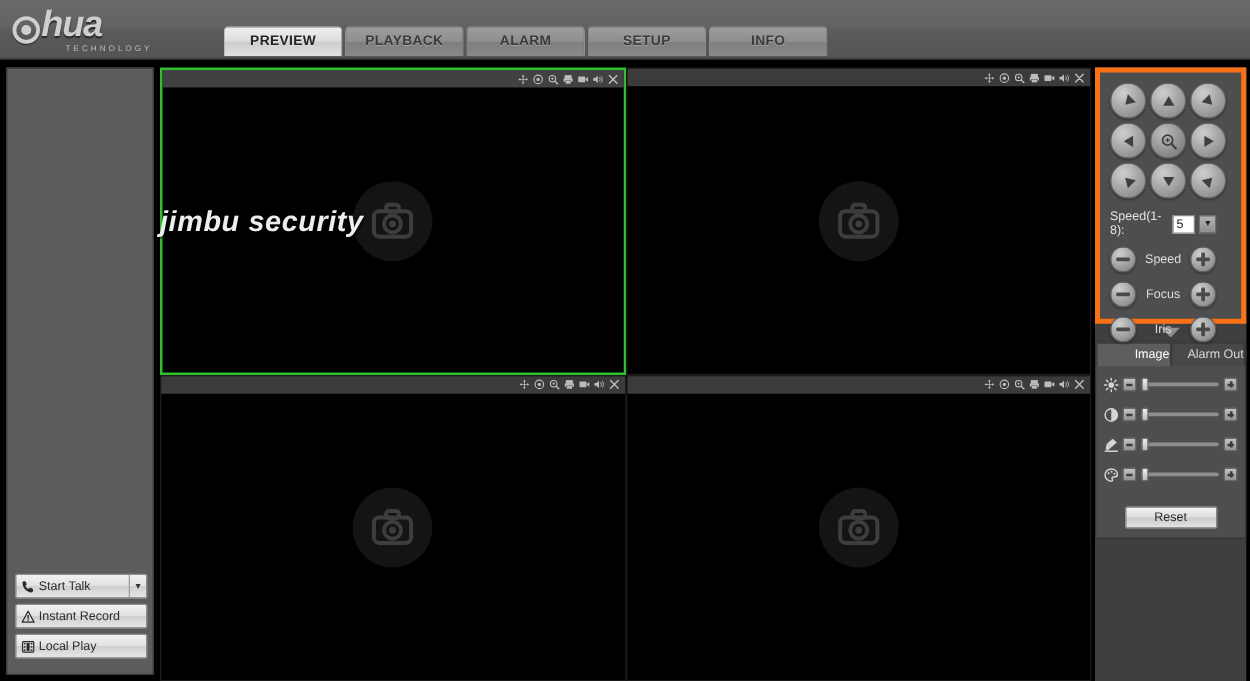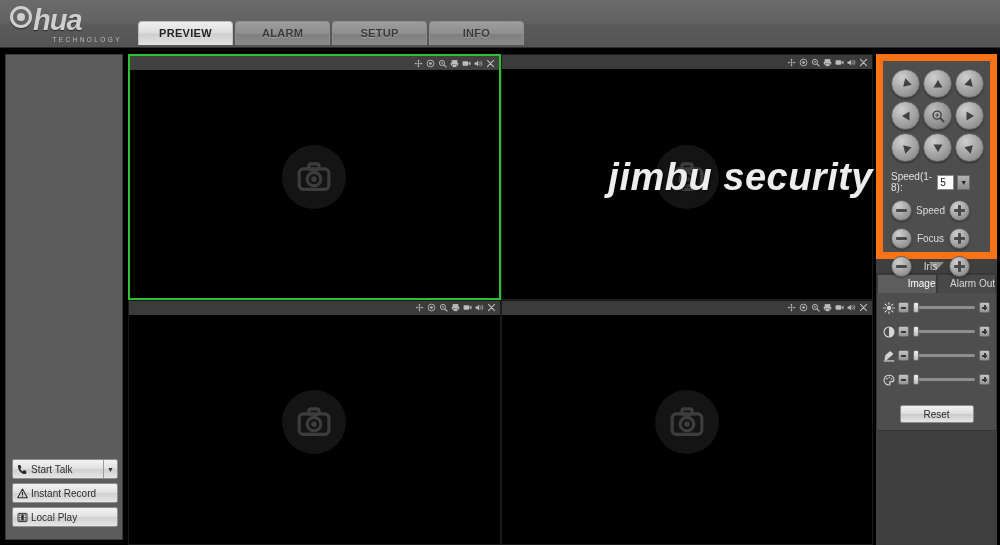--- a/index.html
+++ b/index.html
@@ -18,21 +18,21 @@
     border-bottom:1px solid #2e2e2e;
   }
   .logo {
     position:absolute; left:10px; top:4px; width:118px; height:40px;
     display:flex; flex-direction:column; justify-content:center;
   }
   .logo-word {
     font-size:29px; font-weight:bold; font-style:italic;
     color:#cfcfcf; letter-spacing:-1px; line-height:1;
     text-shadow:0 1px 1px rgba(0,0,0,.6);
-    display:flex; align-items:flex-start;
+    display:flex; align-items:flex-end;
   }
   .logo-a {
     display:inline-block; width:22px; height:22px; border-radius:50%;
     border:3px solid #cfcfcf; position:relative; margin-right:1px;
     box-shadow:0 1px 1px rgba(0,0,0,.5);
   }
   .logo-a:after{
     content:""; position:absolute; left:4px; top:4px; width:8px; height:8px;
     border-radius:50%; background:#cfcfcf;
   }
@@ -46,20 +46,21 @@
     font-size:11px; font-weight:bold; color:#3a3a3a; letter-spacing:.3px;
     border:1px solid #8e8e8e; border-bottom:none;
     border-radius:4px 4px 0 0;
     background:linear-gradient(to bottom,#9d9d9d 0%,#8e8e8e 50%,#7e7e7e 51%,#8a8a8a 100%);
     cursor:pointer; text-shadow:0 1px 0 rgba(255,255,255,.28);
   }
   .tab.active {
     color:#222;
     background:linear-gradient(to bottom,#f0f0f0 0%,#dcdcdc 48%,#cdcdcd 52%,#e2e2e2 100%);
     border-color:#bdbdbd;
+    margin-left:41px;
   }
 
   
   .sidebar {
     position:absolute; left:5px; top:54px; width:118px; height:486px;
     background:#5c5c5c; border:1px solid #3a3a3a;
   }
   .side-btns { position:absolute; left:6px; bottom:8px; width:106px; }
   .sbtn {
     display:flex; align-items:center; height:20px; margin-bottom:4px;
@@ -96,40 +97,40 @@
   .cam-holder {
     position:absolute; left:0; top:0; right:0; bottom:0;
     display:flex; align-items:center; justify-content:center;
   }
   .cam-circle {
     width:64px; height:64px; border-radius:50%;
     background:#141414; display:flex; align-items:center; justify-content:center;
   }
   .watermark {
     position:absolute; left:0; right:0; top:50%; transform:translateY(-50%);
-    text-align:right; pointer-events:none; z-index:5;
-    font-size:38px; font-weight:bold; font-style:italic;
+    text-align:left; pointer-events:none; z-index:5;
+    font-size:23px; font-weight:bold; font-style:italic;
     color:#ededed; letter-spacing:.5px;
     text-shadow:1px 1px 2px rgba(0,0,0,.9);
     font-family:"Liberation Sans", sans-serif;
   }
   .wm-wrap {
     position:absolute; left:128px; top:54px; width:745px; height:245px;
     pointer-events:none; z-index:6;
     display:flex; align-items:center; justify-content:center;
   }
 
   
   .rpanel {
     position:absolute; left:876px; top:54px; width:121px; height:491px;
     background:#3f3f3f;
   }
   .ptz {
     position:relative; width:121px; height:205px;
-    background:#4e4e4e; border:7px solid #f97316;
+    background:#4e4e4e; border:4px solid #f97316;
     padding:8px 20px 0 8px;
   }
   .dpad { display:grid; grid-template-columns:repeat(3,1fr); gap:3px; }
   .dbtn {
     width:29px; height:29px; border-radius:50%; margin:0 auto;
     background:radial-gradient(circle at 35% 28%,#cfcfcf 0%,#a8a8a8 45%,#7e7e7e 100%);
     border:1px solid #606060;
     display:flex; align-items:center; justify-content:center;
     cursor:pointer; box-shadow:0 1px 2px rgba(0,0,0,.45);
   }
@@ -215,20 +216,21 @@
   <div class="header">
     <div class="logo">
       <div class="logo-word">
         <span class="logo-a"></span>
           <span>hua</span>
       </div>
       <div class="logo-sub">TECHNOLOGY</div>
     </div>
     <div class="navtabs" id="navtabs">
         <div class="tab active">PREVIEW</div>
+        <div class="tab">PLAYBACK</div>
         <div class="tab">ALARM</div>
         <div class="tab">SETUP</div>
         <div class="tab">INFO</div>
       </div>
   </div>
 
   <div class="sidebar">
     <div class="side-btns" id="sidebtns">
         <div class="sbtn">
           <span class="ic">

